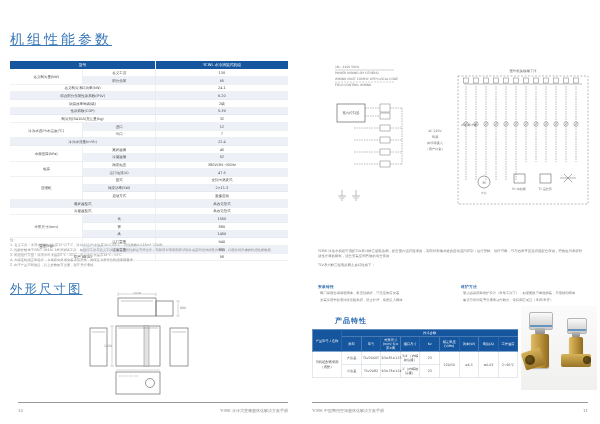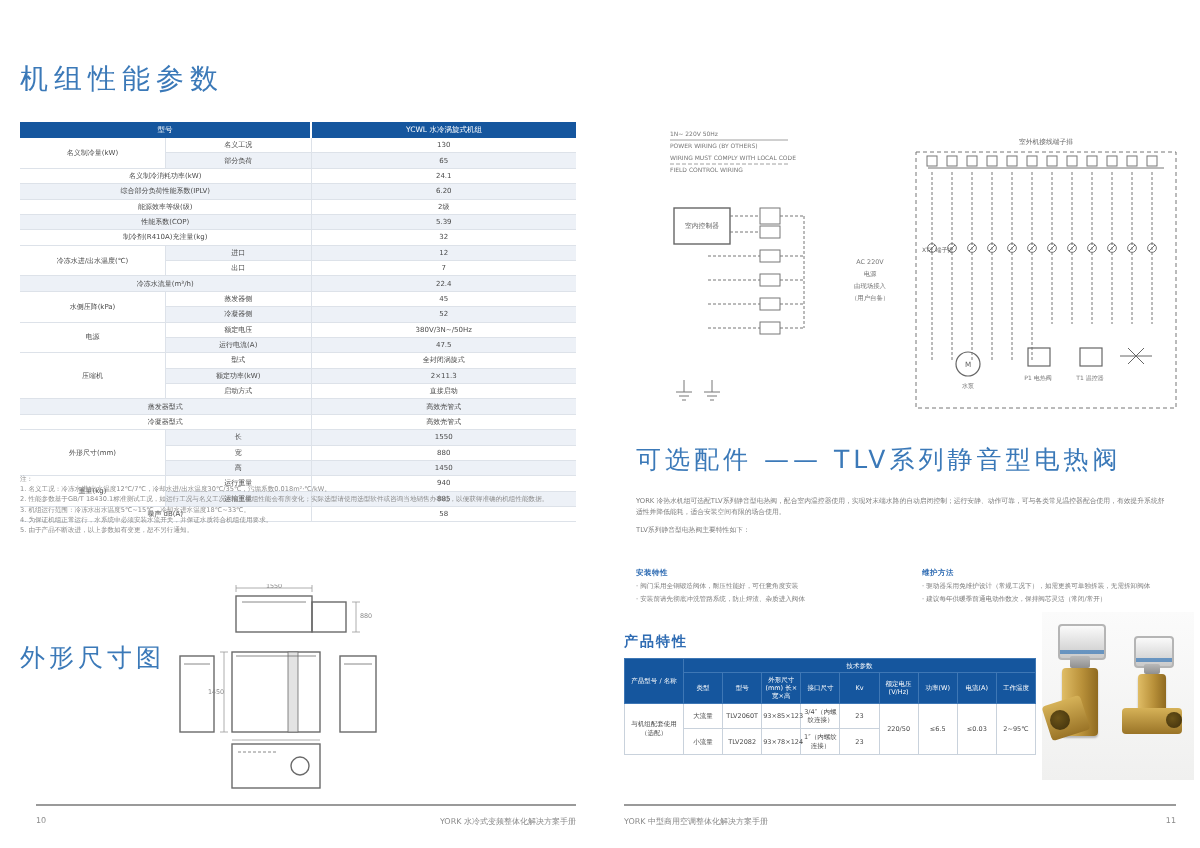--- a/index.html
+++ b/index.html
@@ -1,21 +1,21 @@
 <!DOCTYPE html>
 <html><head>
 <meta charset="utf-8">
 <style>
   html,body{margin:0;padding:0;}
   body{width:600px;height:424px;background:#fdfdfd;font-family:"DejaVu Sans","Liberation Sans",sans-serif;position:relative;overflow:hidden;color:#555;}
   #page{position:absolute;inset:0;background:#fff;}
   .abs{position:absolute;}
-  .pg-title{color:#3b79b8;font-size:14px;letter-spacing:3px;white-space:nowrap;}
+  .pg-title{color:#3b79b8;font-size:14px;letter-spacing:3px;white-space:nowrap;text-decoration:underline;}
   .pg-title.small{font-size:12.5px;letter-spacing:2px;}
-  .mini-title{color:#2f6cb3;font-size:7px;font-weight:bold;letter-spacing:1px;}
+  .mini-title{color:#2f6cb3;font-size:7px;font-weight:bold;letter-spacing:1px;margin-left:23px;}
   .half{transform:scale(0.5);transform-origin:0 0;}
 
   
   table.spec{border-collapse:collapse;width:556px;table-layout:fixed;font-size:7px;color:#4a4a4a;}
   .spec thead th{background:#15569e;color:#fff;font-weight:normal;font-size:7.5px;padding:3px 0;border-right:2px solid #fff;}
   .spec thead th:last-child{border-right:none;}
   .spec td{border-bottom:1px solid #dde2e9;padding:2.2px 2px;text-align:center;overflow:hidden;white-space:nowrap;}
   .spec td.lbl{border-right:1px solid #dde2e9;}
   .spec td.sub{border-right:1px solid #dde2e9;}
   .spec tr.alt td{background:#edf1f7;}
@@ -189,21 +189,21 @@
             <div>1. 名义工况：冷冻水进/出水温度12℃/7℃，冷却水进/出水温度30℃/35℃，污垢系数0.018m²·℃/kW。</div>
             <div>2. 性能参数基于GB/T 18430.1标准测试工况，如运行工况与名义工况不同，机组性能会有所变化；实际选型请使用选型软件或咨询当地销售办事处，以便获得准确的机组性能数据。</div>
             <div>3. 机组运行范围：冷冻水出水温度5℃~15℃，冷却水进水温度18℃~33℃。</div>
             <div>4. 为保证机组正常运行，水系统中必须安装水流开关，并保证水质符合机组使用要求。</div>
             <div>5. 由于产品不断改进，以上参数如有变更，恕不另行通知。</div>
           </div>
       </div>
     </div>
   </div>
 
-  <div class="abs pg-title small" style="left:10px;top:281px;margin-top:40px;">外形尺寸图</div>
+  <div class="abs pg-title small" style="left:10px;top:281px;">外形尺寸图</div>
 
   <svg class="abs" style="left:86px;top:292px;" width="130" height="104" viewBox="0 0 130 104">
     <g stroke="#6a6a6a" fill="none" stroke-width="0.7">
 
       <rect x="32" y="6" width="38" height="18"></rect>
       <rect x="70" y="9" width="17" height="15"></rect>
       <line x1="35" y1="9" x2="67" y2="9" stroke-width="0.4"></line>
 
       <rect x="30" y="34" width="44" height="40"></rect>
       <rect x="58" y="34" width="5" height="40" fill="#e3e3e3" stroke-width="0.4"></rect>
@@ -368,21 +368,20 @@
       <path d="M232 112 l8 8 M240 112 l-8 8 M228 116 h16" stroke-width="0.5"></path>
     </g>
     <text x="152" y="121.5" font-size="3.6" fill="#666" text-anchor="middle">M</text>
     <g font-size="3" fill="#777" text-anchor="middle" font-family="DejaVu Sans,sans-serif">
       <text x="152" y="132">水泵</text>
       <text x="187" y="128">P1 电热阀</text>
       <text x="213" y="128">T1 温控器</text>
     </g>
   </svg>
 
-  <div class="abs pg-title small" style="left:318px;top:222px;">可选配件 —— TLV系列静音型电热阀</div>
 
   <div class="abs" style="left:318px;top:248px;width:267px;height:34px;">
     <div class="half">
       <div class="paras">
         <p>YORK 冷热水机组可选配TLV系列静音型电热阀，配合室内温控器使用，实现对末端水路的自动启闭控制；运行安静、动作可靠，可与各类常见温控器配合使用，有效提升系统舒适性并降低能耗，适合安装空间有限的场合使用。</p>
         <p>TLV系列静音型电热阀主要特性如下：</p>
       </div>
     </div>
   </div>
 

